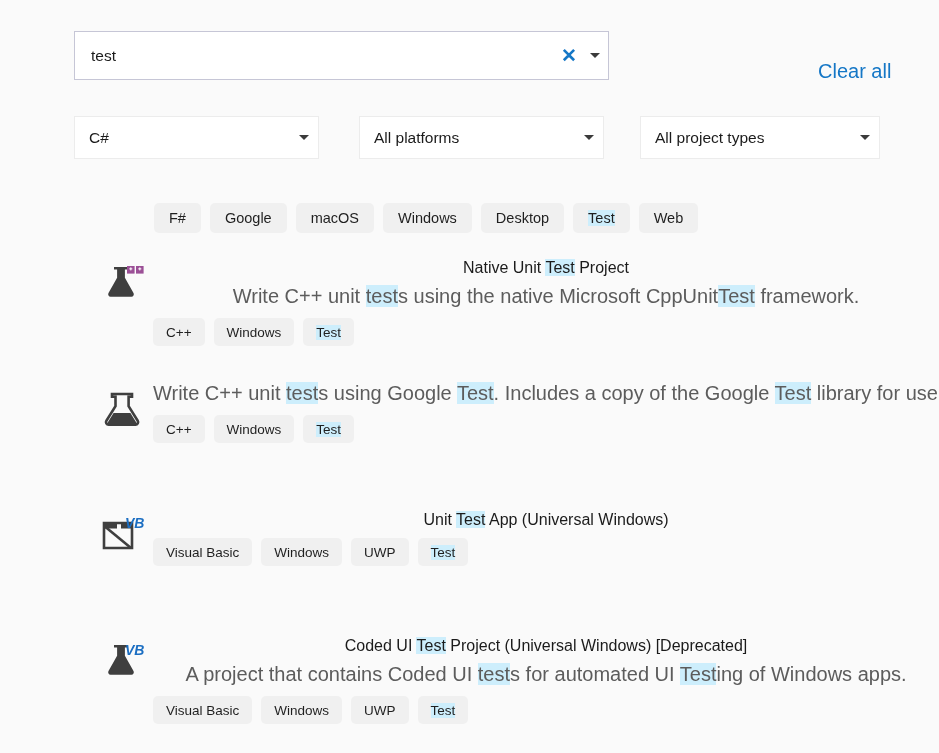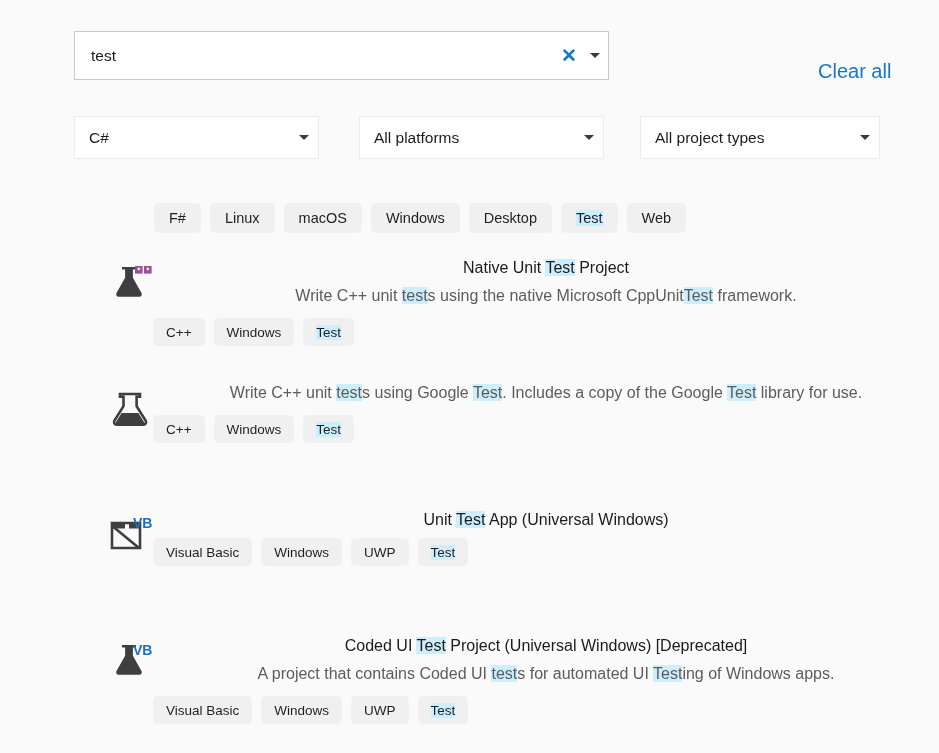--- a/index.html
+++ b/index.html
@@ -152,39 +152,40 @@
     height: 126px;
     cursor: pointer;
   }
 
   .icon-wrap {
     width: 60px;
     min-width: 60px;
     margin-left: 93px;
     padding-top: 6px;
     display: flex;
-    justify-content: flex-end;
+    justify-content: center;
+    font-style: italic;
   }
 
   .result-body {
     flex: 1;
     padding-left: 0px;
     text-align: center;
   }
 
   .result-title {
     font-size: 16px;
     color: #1b1b1b;
     line-height: 22px;
     margin-bottom: 7px;
     white-space: nowrap;
   }
 
   .result-desc {
-    font-size: 16px;
+    font-size: 20px;
     color: #5c5c5c;
     line-height: 20px;
     margin-bottom: 12px;
     white-space: nowrap;
   }
 
   .result-tags {
     display: flex;
     gap: 9px;
   }
@@ -243,21 +244,21 @@
         <span class="tri-down"></span>
       </span>
     </div>
   </div>
 
   <div class="tagrow" id="tagrow">
       <div class="pill">
         <span>F#</span>
       </div>
       <div class="pill">
-        <span>Linux</span>
+        <span>Google</span>
       </div>
       <div class="pill">
         <span>macOS</span>
       </div>
       <div class="pill">
         <span>Windows</span>
       </div>
       <div class="pill">
         <span>Desktop</span>
       </div>

